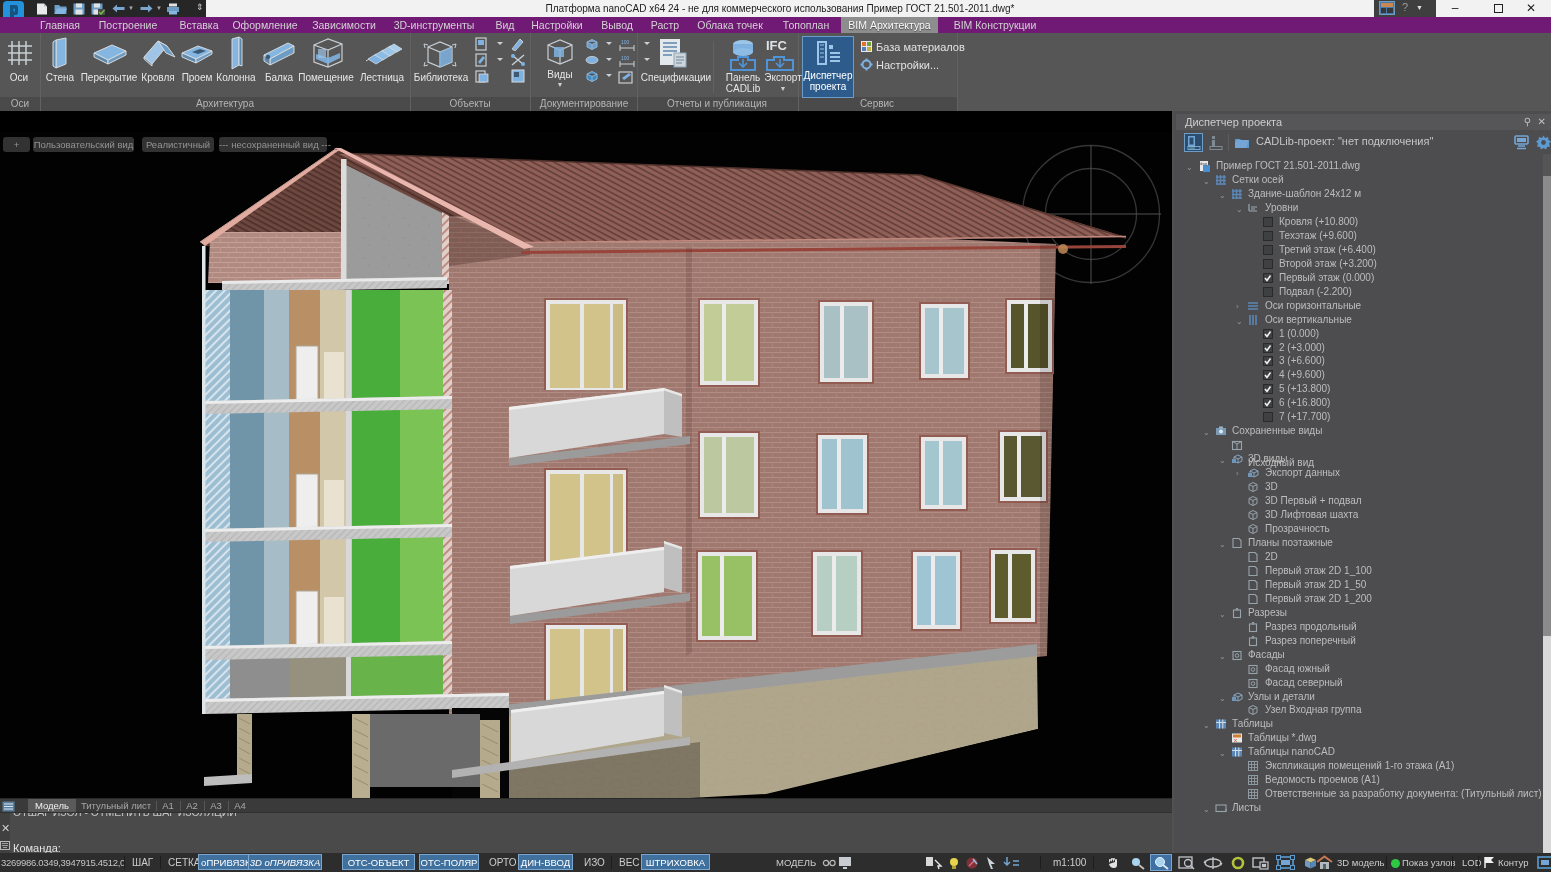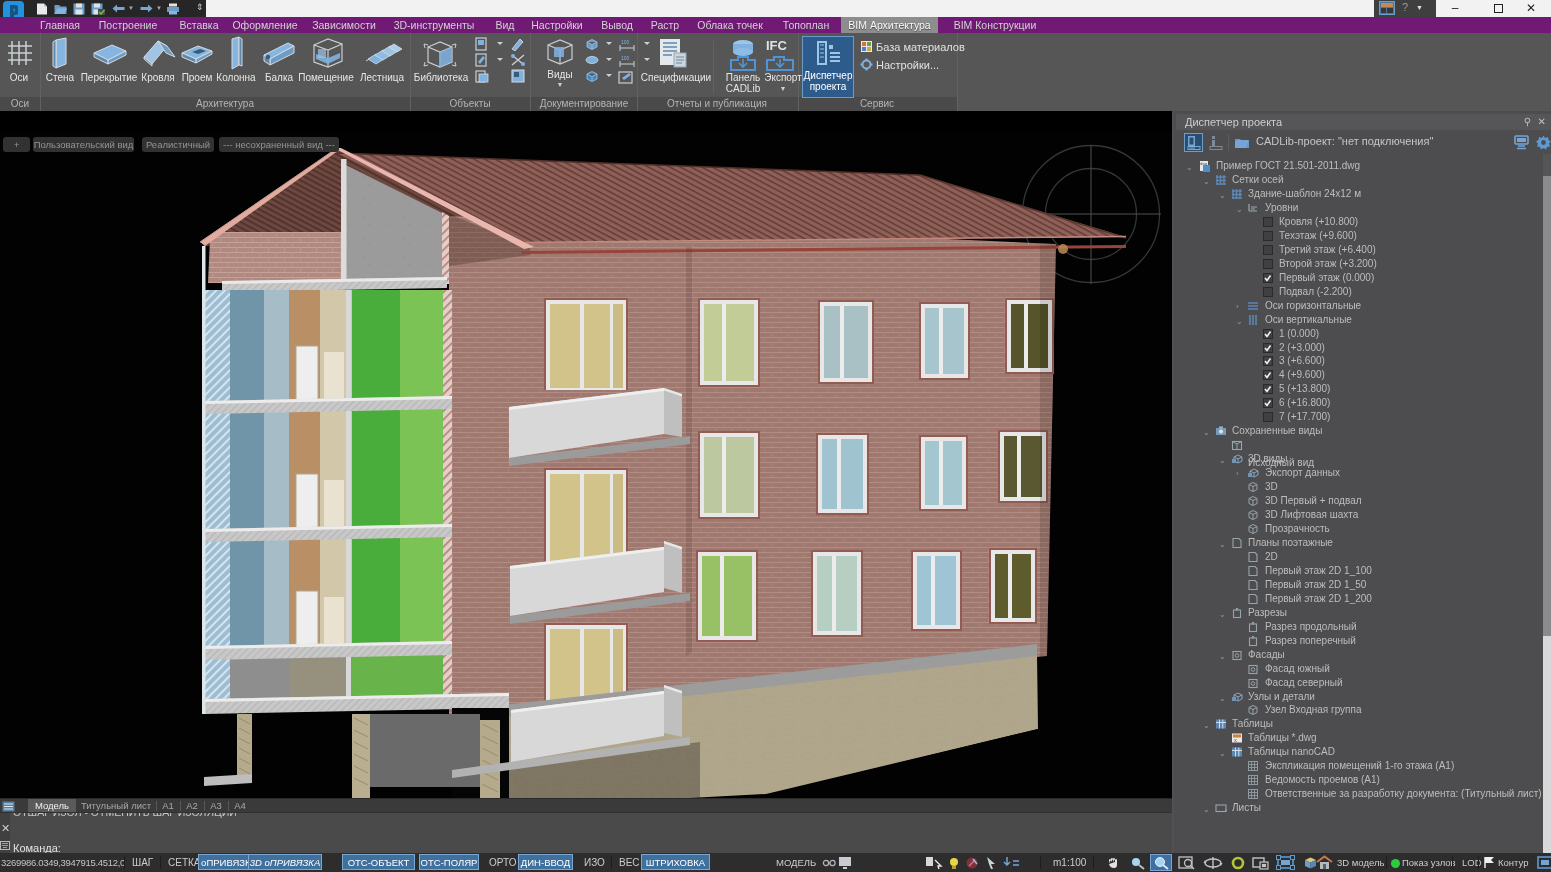--- a/index.html
+++ b/index.html
@@ -329,21 +329,21 @@
 <path d="M920 43 L1126 106" stroke="#5a372f" stroke-width="1.5" fill="none"></path>
 <polygon points="200,110 335,17.5 340,17.5 205,114" fill="#e2aba0"></polygon>
 <polygon points="334,16 341,16 534,115 524,117" fill="#e9b7ad"></polygon>
 <path d="M200 110 L337 16" stroke="#c99c92" stroke-width="1" fill="none"></path>
 <path d="M525 110.5 L1126 104.5" stroke="#c08a7e" stroke-width="1.5" fill="none"></path>
 <circle cx="1063" cy="117" r="5" fill="#bd8a55" opacity="0.85"></circle>
 </svg>
 <div class="vbtn" style="left:3px;width:27px;">+</div>
 <div class="vbtn" style="left:33px;width:101px;">Пользовательский вид</div>
 <div class="vbtn" style="left:142px;width:72px;">Реалистичный</div>
-<div class="vbtn" style="left:219px;width:120px;">--- несохраненный вид ---</div>
+<div class="vbtn" style="left:219px;width:108px;">--- несохраненный вид ---</div>
 </div>
 
 <div id="titlebar">
 <div id="tb-dark-left"></div>
 <svg class="abs" style="left:3px;top:1px;" width="21" height="21" viewBox="0 0 21 21">
         <rect x="0" y="0" width="21" height="21" rx="4" fill="#2491dd"></rect>
         <path d="M7 4 H13 Q15 4 15 7 V12 Q15 14 13 14 H11 V17 H7 Z M10.5 7.5 V10.5 H11.5 Q12 10.5 12 9 Q12 7.5 11.5 7.5 Z" fill="#16537e"></path>
       </svg>
 <svg class="abs" style="left:36px;top:3px;" width="12" height="12" viewBox="0 0 12 12">
         <path d="M1 0.5 H8 L11 3.5 V11.5 H1 Z" fill="#e8eaec"></path>
@@ -372,20 +372,21 @@
 <svg class="abs" style="left:140px;top:4px;" width="13" height="10" viewBox="0 0 13 10">
         <path d="M8 0.5 L12.5 4.5 L8 8.5 V6 H0.5 V3 H8 Z" fill="#7aa5cc"></path>
       </svg>
 <div class="abs" style="left:156px;top:5px;font-size:6px;color:#a8a8a8;">▼</div>
 <svg class="abs" style="left:166px;top:3px;" width="14" height="12" viewBox="0 0 14 12">
         <rect x="3" y="0.5" width="8" height="3" fill="#dfe3e6"></rect>
         <rect x="1" y="4" width="12" height="5" fill="#6d9cc4"></rect>
         <rect x="3" y="8" width="8" height="3.5" fill="#85b6e2"></rect>
       </svg>
 <div class="abs" style="left:196px;top:2px;font-size:9px;color:#cfcfcf;">⇕</div>
+<div id="tb-title">Платформа nanoCAD x64 24 - не для коммерческого использования Пример ГОСТ 21.501-2011.dwg*</div>
 <div id="tb-dark-right"></div>
 <svg class="abs" style="left:1379px;top:1px;" width="16" height="14" viewBox="0 0 16 14">
         <rect x="0.5" y="0.5" width="15" height="13" fill="#4a78a8" stroke="#6d9cc4"></rect>
         <rect x="2" y="2" width="12" height="4" fill="#c88850"></rect>
         <rect x="2" y="7" width="5" height="5" fill="#383838"></rect>
         <rect x="8" y="7" width="6" height="5" fill="#383838"></rect>
       </svg>
 <div class="abs" style="left:1402px;top:1px;font-size:11px;color:#9a9a9a;">?</div>
 <div class="abs" style="left:1416px;top:4px;font-size:7px;color:#e0e0e0;">▼</div>
 <div class="winbtn" style="left:1440px;top:1px;">–</div>

